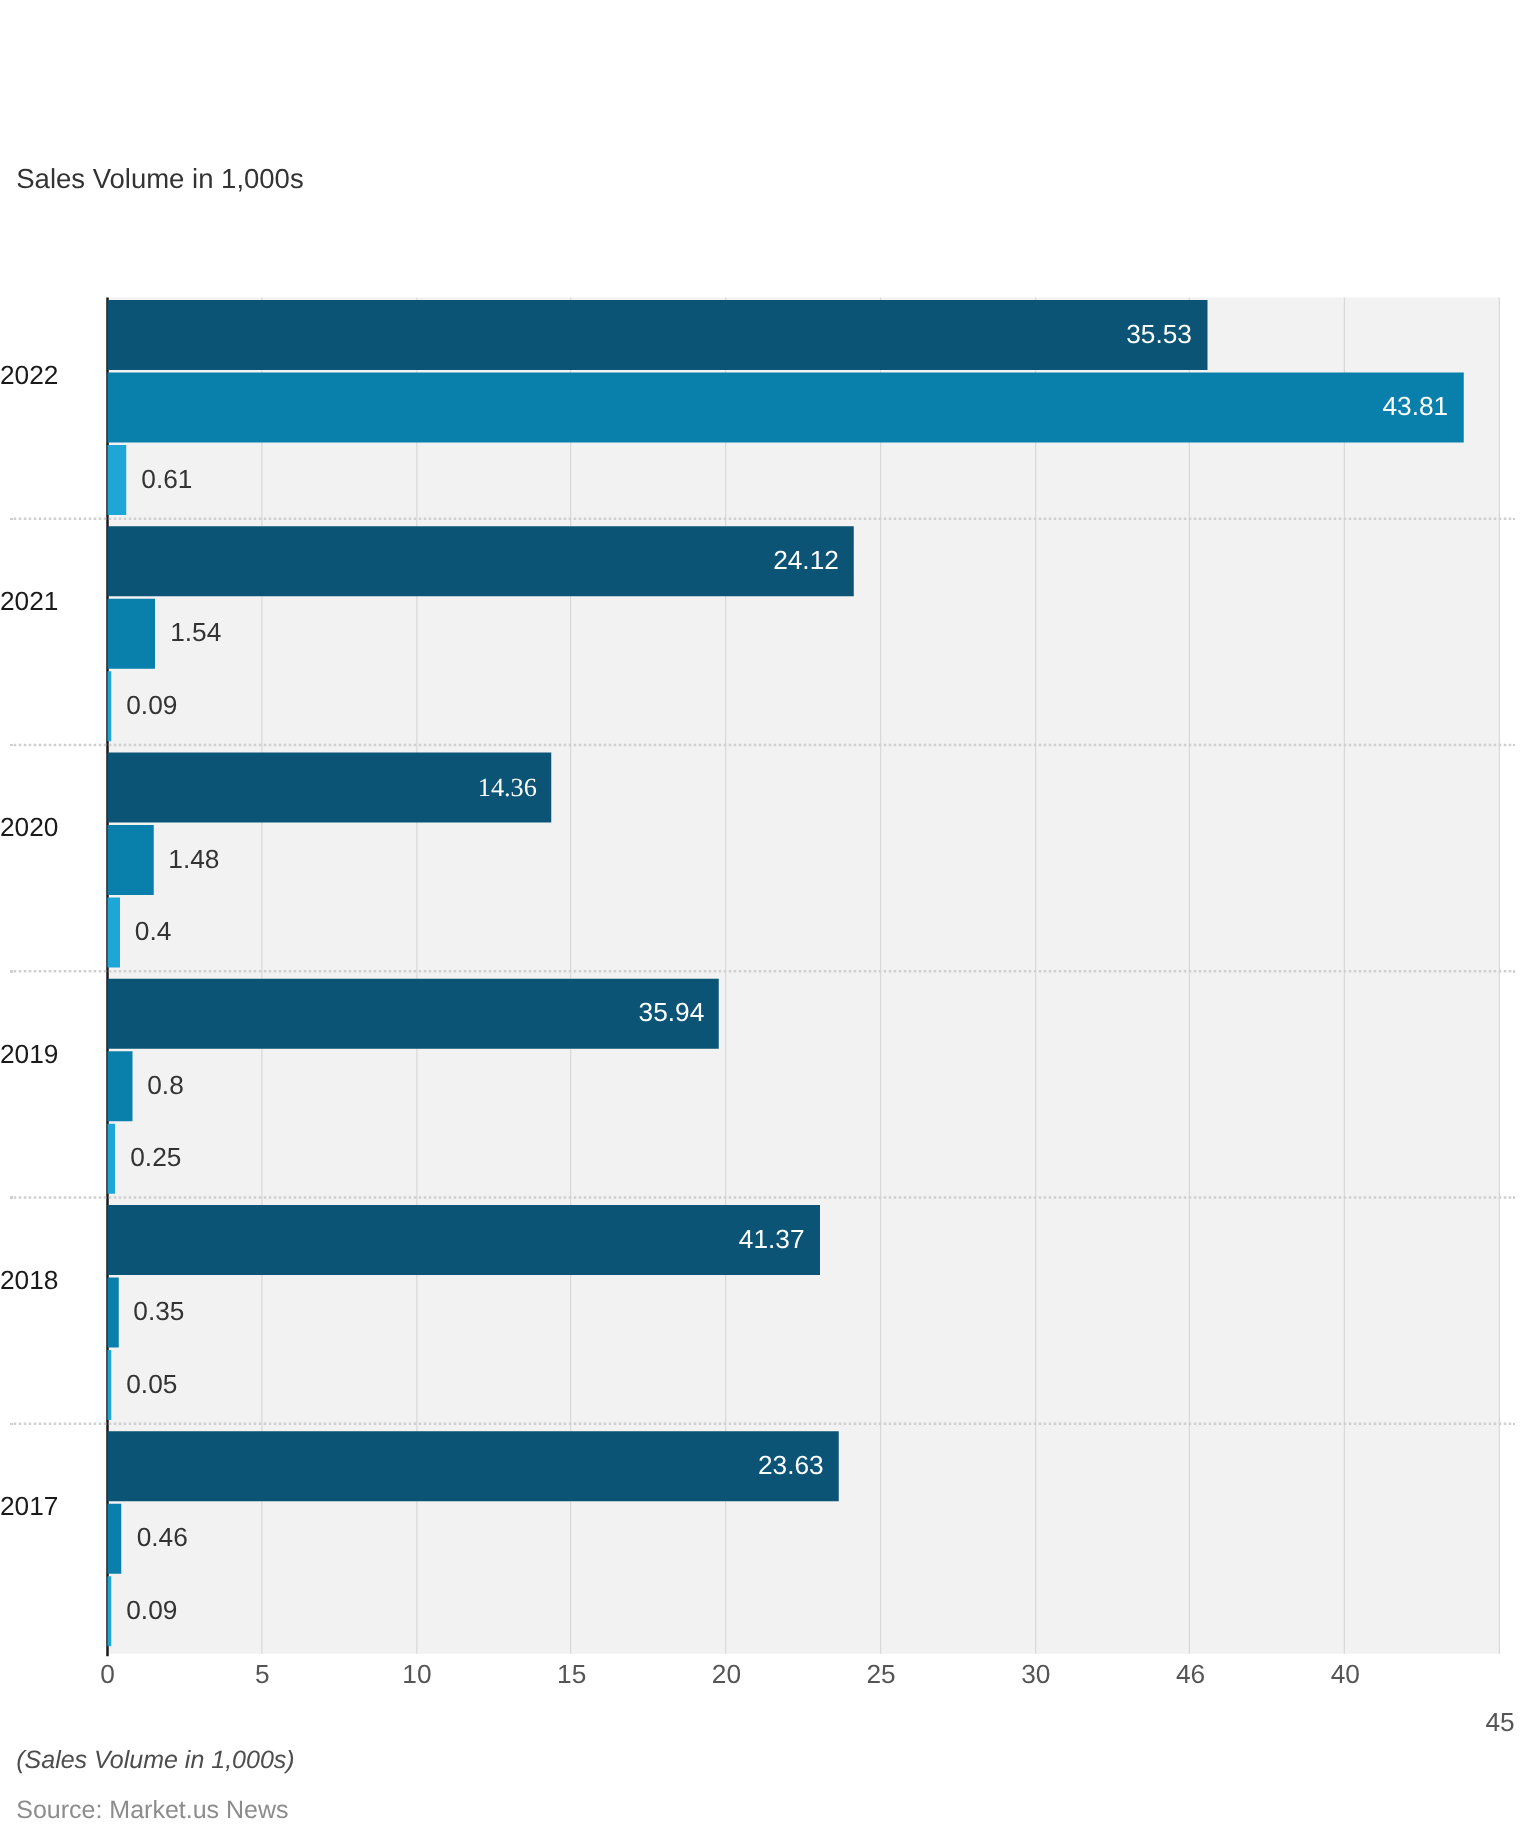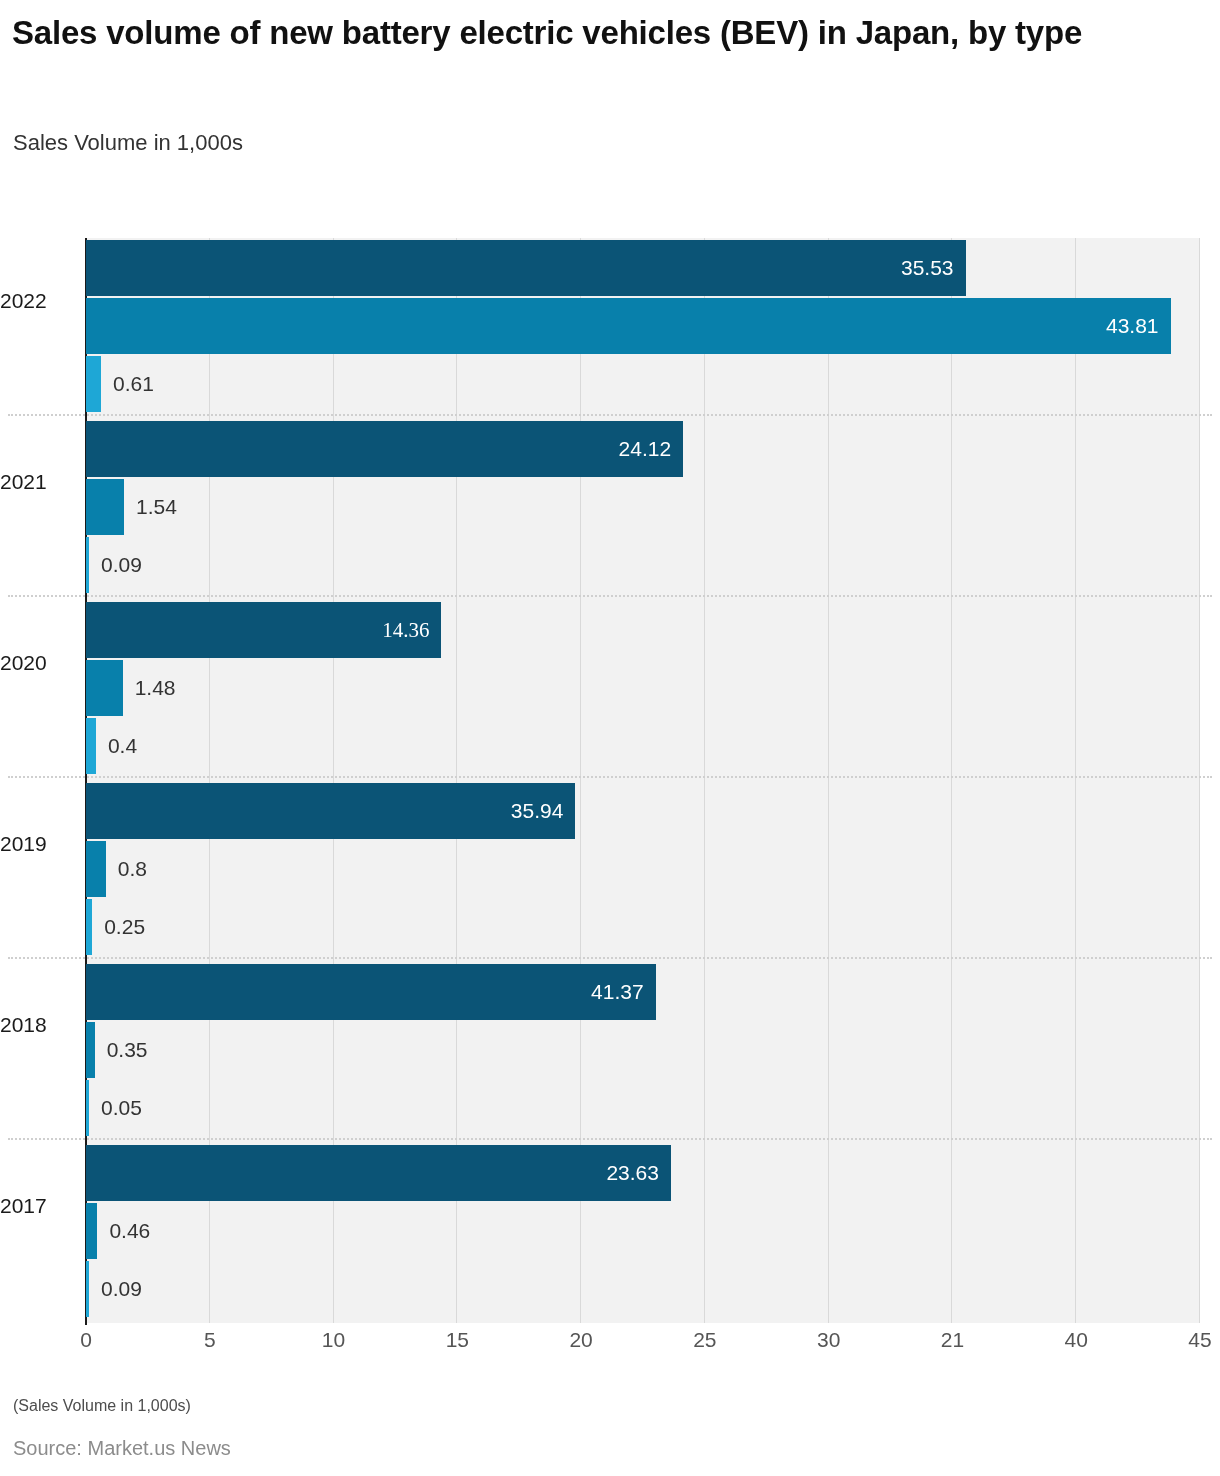--- a/index.html
+++ b/index.html
@@ -152,37 +152,37 @@
     font-size: 21px;
     color: #555555;
     transform: translateX(-50%);
   }
 
   
   .footnote {
     position: absolute;
     left: 13px;
     top: 1397px;
-    font-size: 16px;
+    font-size: 20px;
+    font-style: italic;
     color: #4d4d4d;
   }
   .source {
     position: absolute;
     left: 13px;
     top: 1437px;
     font-size: 20px;
     color: #8c8c8c;
   }
 </style>
 </head>
 <body>
 
 <div class="page">
 
-  <div class="title">Sales volume of new battery electric vehicles (BEV) in Japan, by type</div>
   <div class="subtitle">Sales Volume in 1,000s</div>
 
 
   <div class="chart">
     <div class="plot" id="plot">
         <div class="vgrid" style="left: 122.778px;"></div>
         <div class="vgrid" style="left: 246.556px;"></div>
         <div class="vgrid" style="left: 370.333px;"></div>
         <div class="vgrid" style="left: 494.111px;"></div>
         <div class="vgrid" style="left: 617.889px;"></div>
@@ -256,21 +256,21 @@
   </div>
 
   <div class="xaxis" id="xaxis">
       <div class="xtick" style="left: 86px;">0</div>
       <div class="xtick" style="left: 209.778px;">5</div>
       <div class="xtick" style="left: 333.556px;">10</div>
       <div class="xtick" style="left: 457.333px;">15</div>
       <div class="xtick" style="left: 581.111px;">20</div>
       <div class="xtick" style="left: 704.889px;">25</div>
       <div class="xtick" style="left: 828.667px;">30</div>
-      <div class="xtick" style="left: 952.444px;">21</div>
+      <div class="xtick" style="left: 952.444px;">46</div>
       <div class="xtick" style="left: 1076.22px;">40</div>
-      <div class="xtick" style="left: 1200px;">45</div>
+      <div class="xtick" style="left: 1200px; margin-top: 39px;">45</div>
     </div>
 
   <div class="footnote">(Sales Volume in 1,000s)</div>
   <div class="source">Source: Market.us News</div>
 
 </div>
 
 </body></html>

